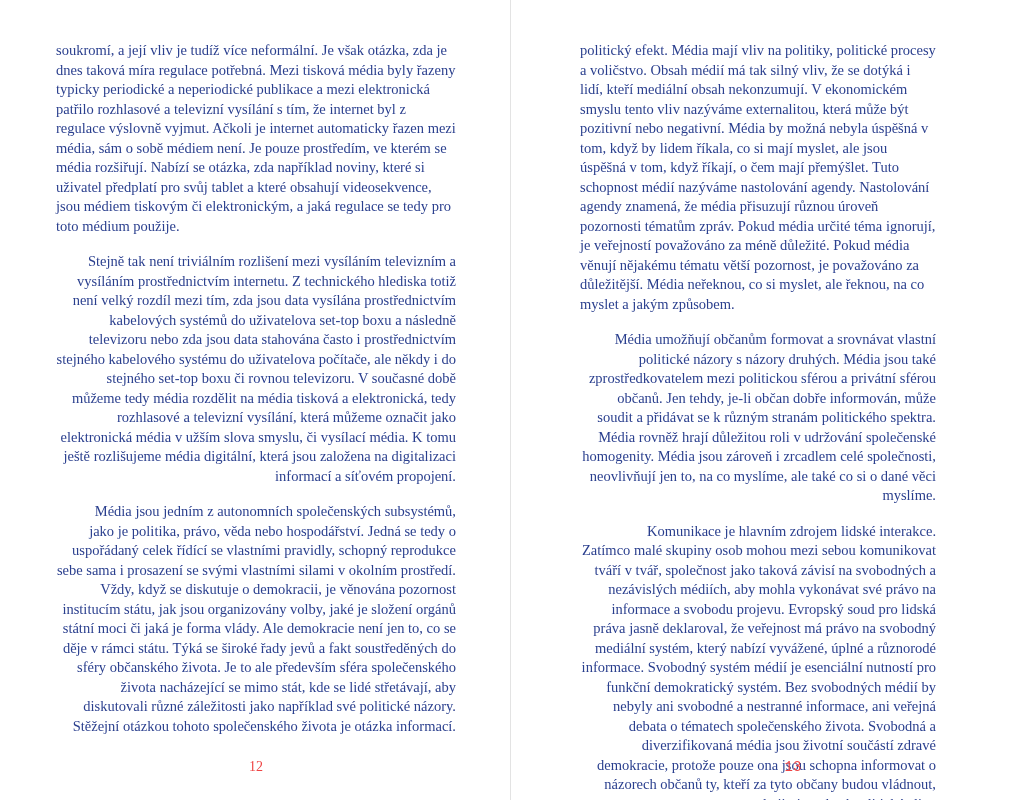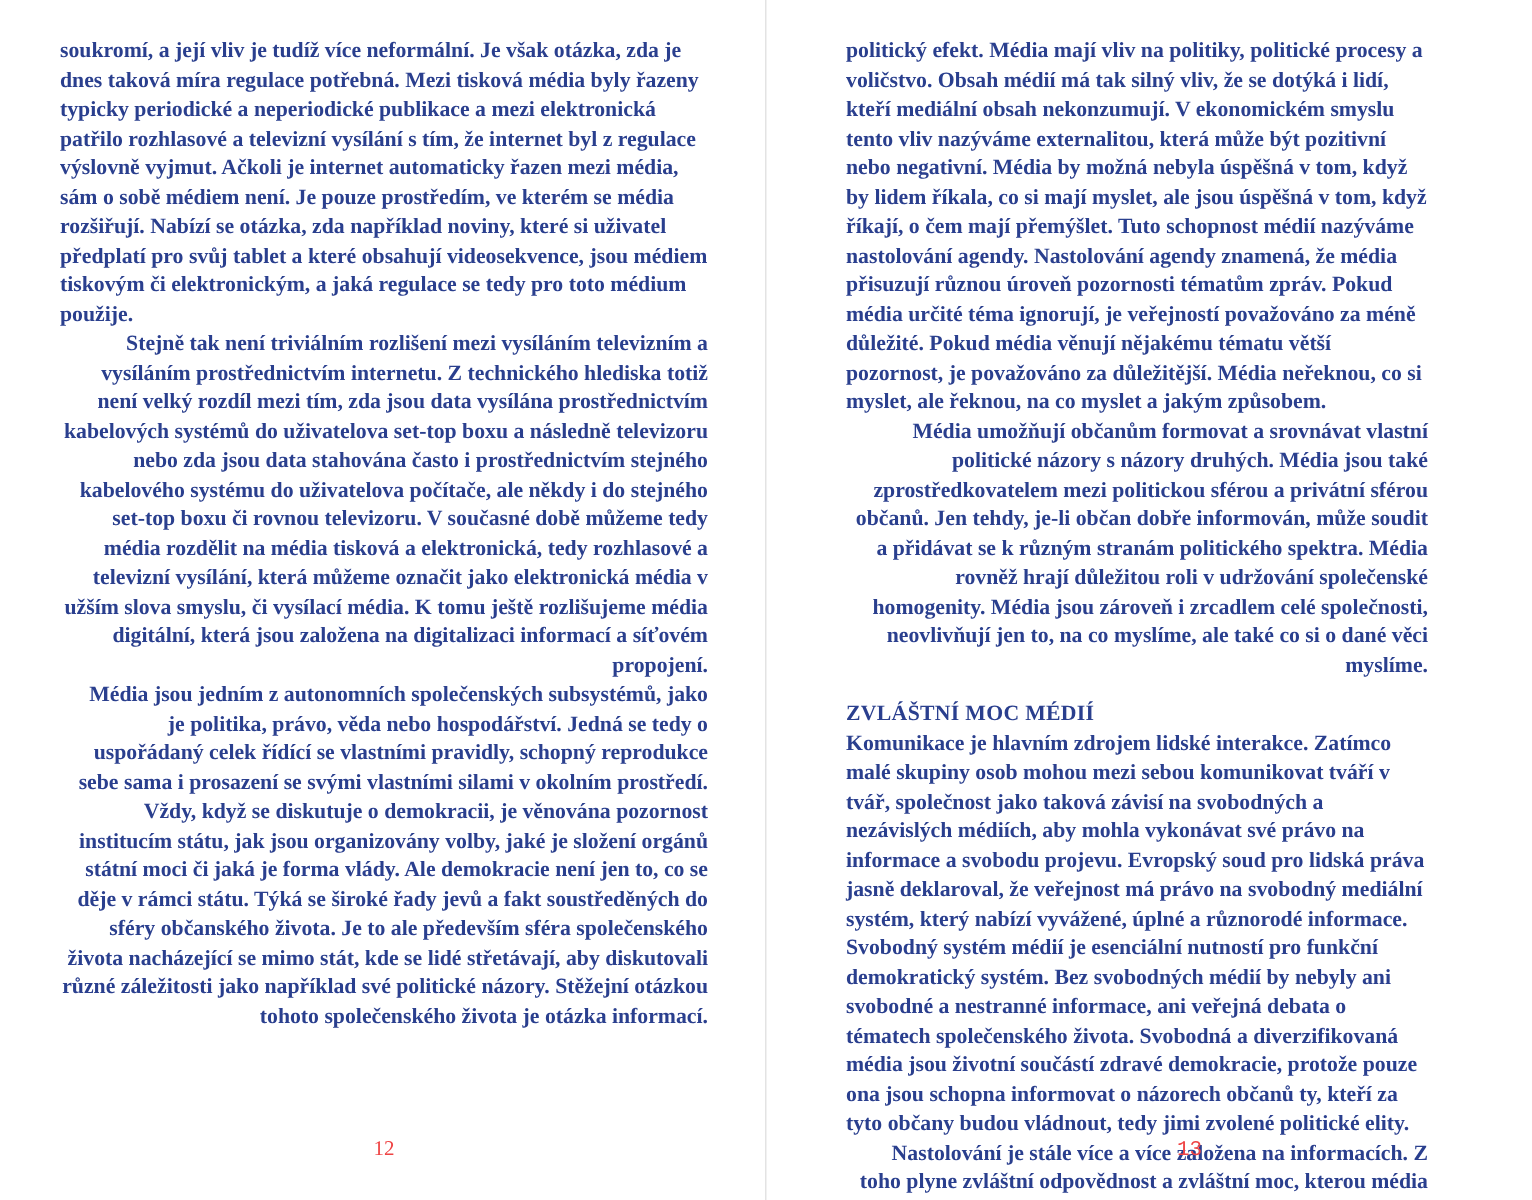--- a/index.html
+++ b/index.html
@@ -28,21 +28,21 @@
   .text-block {
     position: absolute;
     top: 25px;
     color: #2a3f8e;
     font-size: 14.5px;
     line-height: 19.5px;
     text-align: left;
   }
   .page-left .text-block { left: 40px; width: 432px; }
   .page-right .text-block { left: 564px; width: 388px; }
-  .text-block p { margin: 0; font-weight: bold; }
+  .text-block p { margin: 16px; }
   .text-block p + p { text-indent: 17px; text-align: right; }
   .text-block h2 {
     margin: 13px 0 0 0;
     font-size: 14.5px;
     line-height: 19.5px;
     font-weight: 700;
     letter-spacing: 0.2px;
     color: #2a3f8e;
   }
   .page-number {
@@ -69,20 +69,19 @@
     </div>
     <div class="page-number">12</div>
   </section>
 
   <div class="divider"></div>
 
   <section class="page page-right">
     <div class="text-block">
       <p>politický efekt. Média mají vliv na politiky, politické procesy a voličstvo. Obsah médií má tak silný vliv, že se dotýká i lidí, kteří mediální obsah nekonzumují. V ekonomickém smyslu tento vliv nazýváme externalitou, která může být pozitivní nebo negativní. Média by možná nebyla úspěšná v tom, když by lidem říkala, co si mají myslet, ale jsou úspěšná v tom, když říkají, o čem mají přemýšlet. Tuto schopnost médií nazýváme nastolování agendy. Nastolování agendy znamená, že média přisuzují různou úroveň pozornosti tématům zpráv. Pokud média určité téma ignorují, je veřejností považováno za méně důležité. Pokud média věnují nějakému tématu větší pozornost, je považováno za důležitější. Média neřeknou, co si myslet, ale řeknou, na co myslet a jakým způsobem.</p>
       <p>Média umožňují občanům formovat a srovnávat vlastní politické názory s názory druhých. Média jsou také zprostředkovatelem mezi politickou sférou a privátní sférou občanů. Jen tehdy, je-li občan dobře informován, může soudit a přidávat se k různým stranám politického spektra. Média rovněž hrají důležitou roli v udržování společenské homogenity. Média jsou zároveň i zrcadlem celé společnosti, neovlivňují jen to, na co myslíme, ale také co si o dané věci myslíme.</p>
-      <h2>ZVLÁŠTNÍ MOC MÉDIÍ</h2>
       <p>Komunikace je hlavním zdrojem lidské interakce. Zatímco malé skupiny osob mohou mezi sebou komunikovat tváří v tvář, společnost jako taková závisí na svobodných a nezávislých médiích, aby mohla vykonávat své právo na informace a svobodu projevu. Evropský soud pro lidská práva jasně deklaroval, že veřejnost má právo na svobodný mediální systém, který nabízí vyvážené, úplné a různorodé informace. Svobodný systém médií je esenciální nutností pro funkční demokratický systém. Bez svobodných médií by nebyly ani svobodné a nestranné informace, ani veřejná debata o tématech společenského života. Svobodná a diverzifikovaná média jsou životní součástí zdravé demokracie, protože pouze ona jsou schopna informovat o názorech občanů ty, kteří za tyto občany budou vládnout, tedy jimi zvolené politické elity.</p>
       <p>Nastolování je stále více a více založena na informacích. Z toho plyne zvláštní odpovědnost a zvláštní moc, kterou média mají. Svobodný trh idejí slouží veřejnému zájmu pro</p>
     </div>
     <div class="page-number">13</div>
   </section>
 
 </div>
 
 </body></html>

